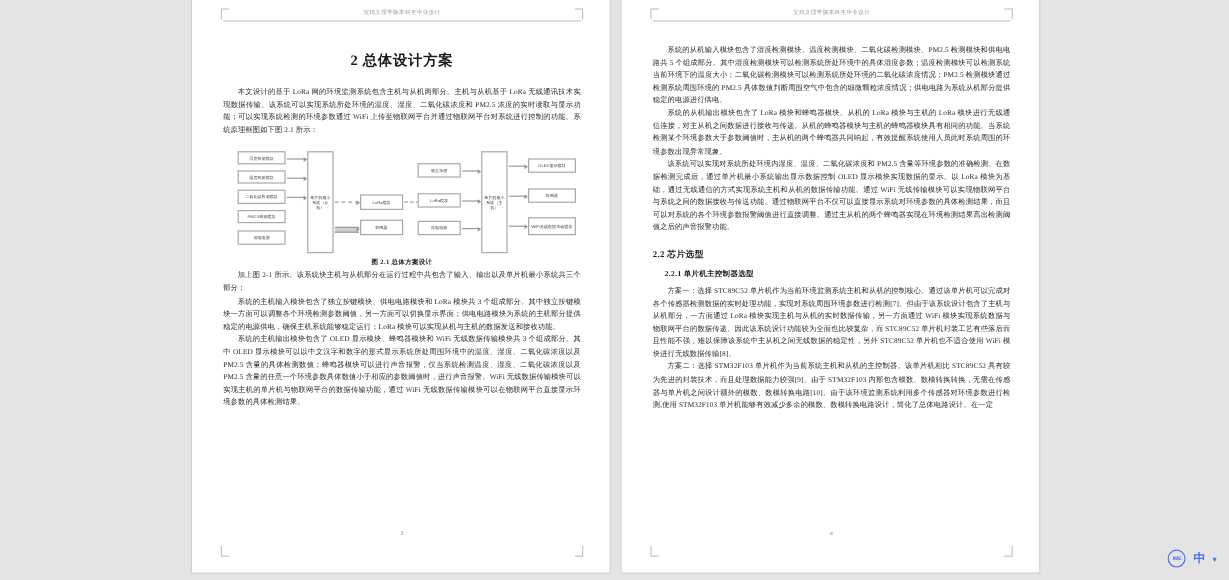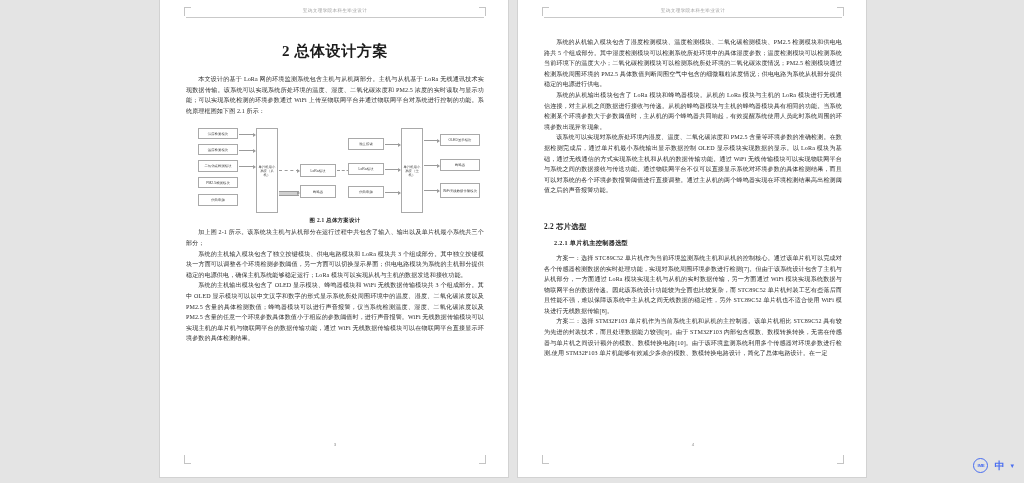--- a/index.html
+++ b/index.html
@@ -35,28 +35,28 @@
     position:absolute;left:0;right:0;top:11px;height:1px;background:#c9c9c9;
   }
   .crop-tl,.crop-tr{position:absolute;top:1px;width:8px;height:9px;}
   .crop-tl{left:-2px;border-left:1px solid #c4c4c4;border-top:0;}
   .crop-tr{right:-2px;border-right:1px solid #c4c4c4;}
   .crop-tl:after{content:"";position:absolute;left:0;top:0;width:6px;height:1px;background:#c4c4c4;}
   .crop-tr:after{content:"";position:absolute;right:0;top:0;width:6px;height:1px;background:#c4c4c4;}
 
   
   .h1{
-    text-align:center;font-weight:bold;font-size:15px;color:#1c1c1c;
+    text-align:center;font-weight:bold;font-size:12px;color:#1c1c1c;
     margin:19px 0 13px 0;letter-spacing:.6px;
   }
   .h2{
     font-weight:bold;font-size:7.3px;color:#1c1c1c;
     margin:0 0 6px 0;letter-spacing:.3px;
   }
-  .h2.sp{margin-top:26px;}
+  .h2.sp{margin-top:11px;}
   .h3{
     font-weight:bold;font-size:6.2px;color:#1c1c1c;
     margin:7px 0 5px 10px;letter-spacing:.3px;
   }
   p.body{
     font-size:6.05px;line-height:10.6px;color:#2a2a2a;
     margin:0 0 0 0;text-align:justify;text-indent:12.2px;
     letter-spacing:.12px;
   }
   p.body + p.body{margin-top:0;}

